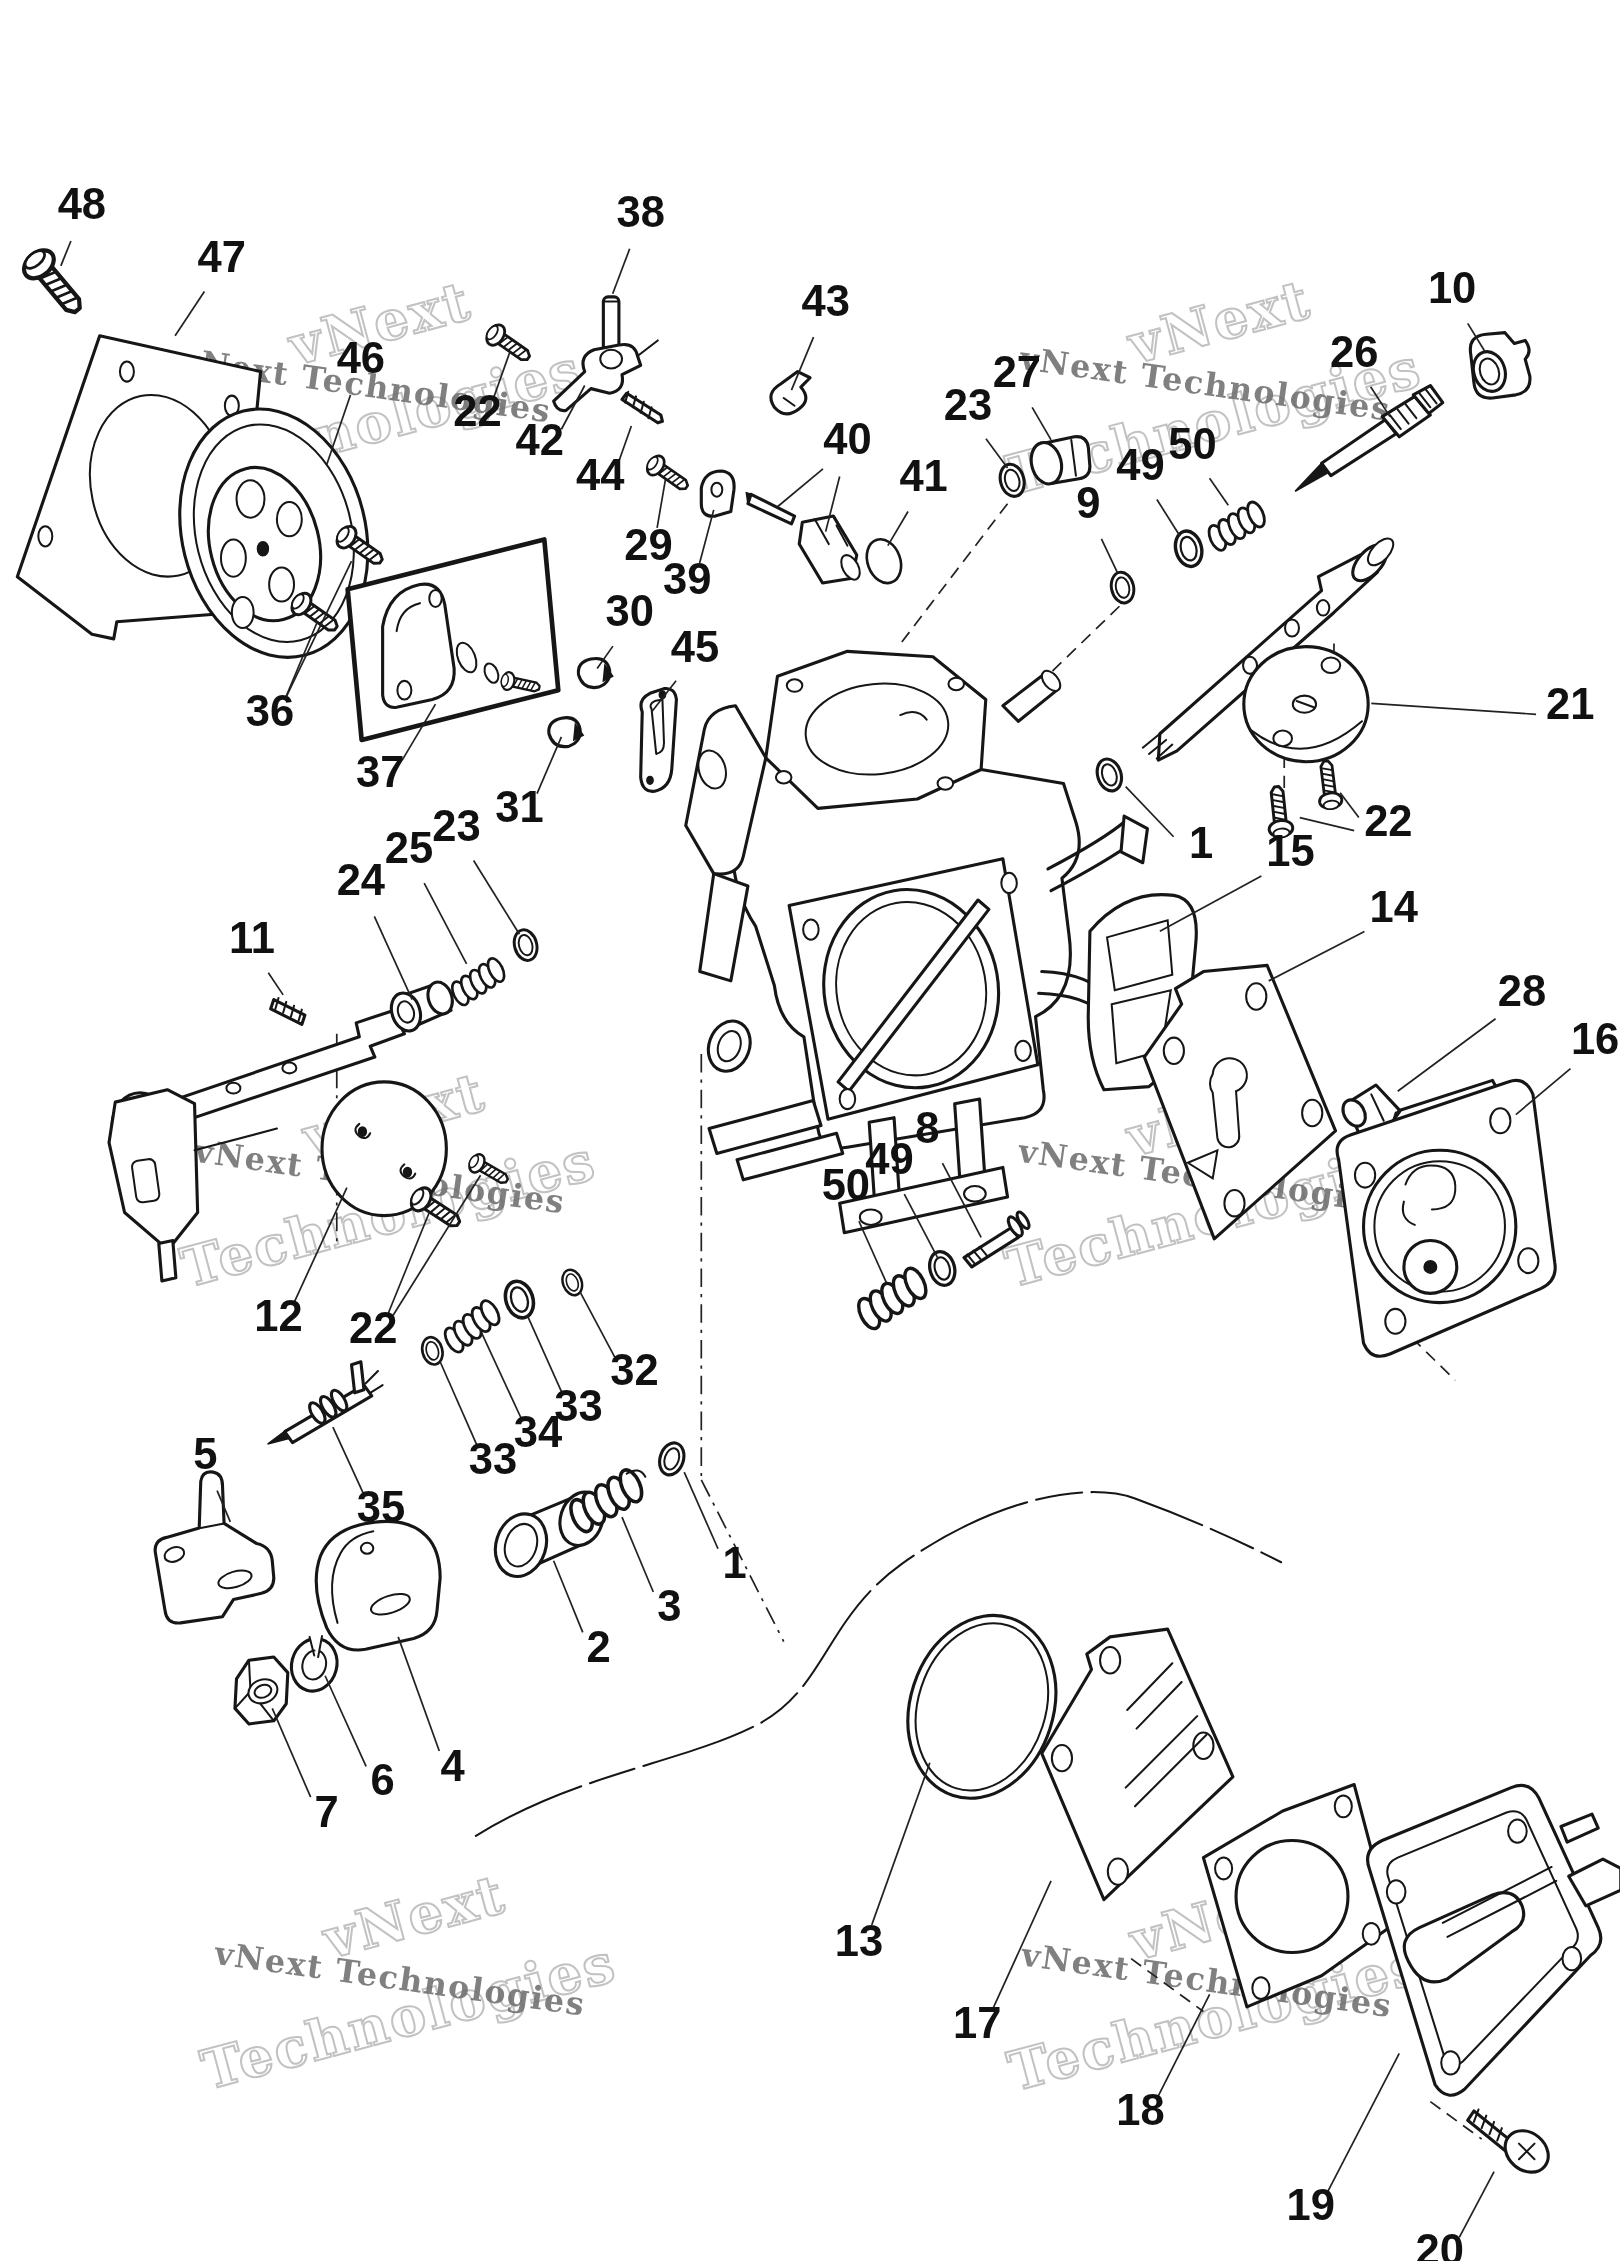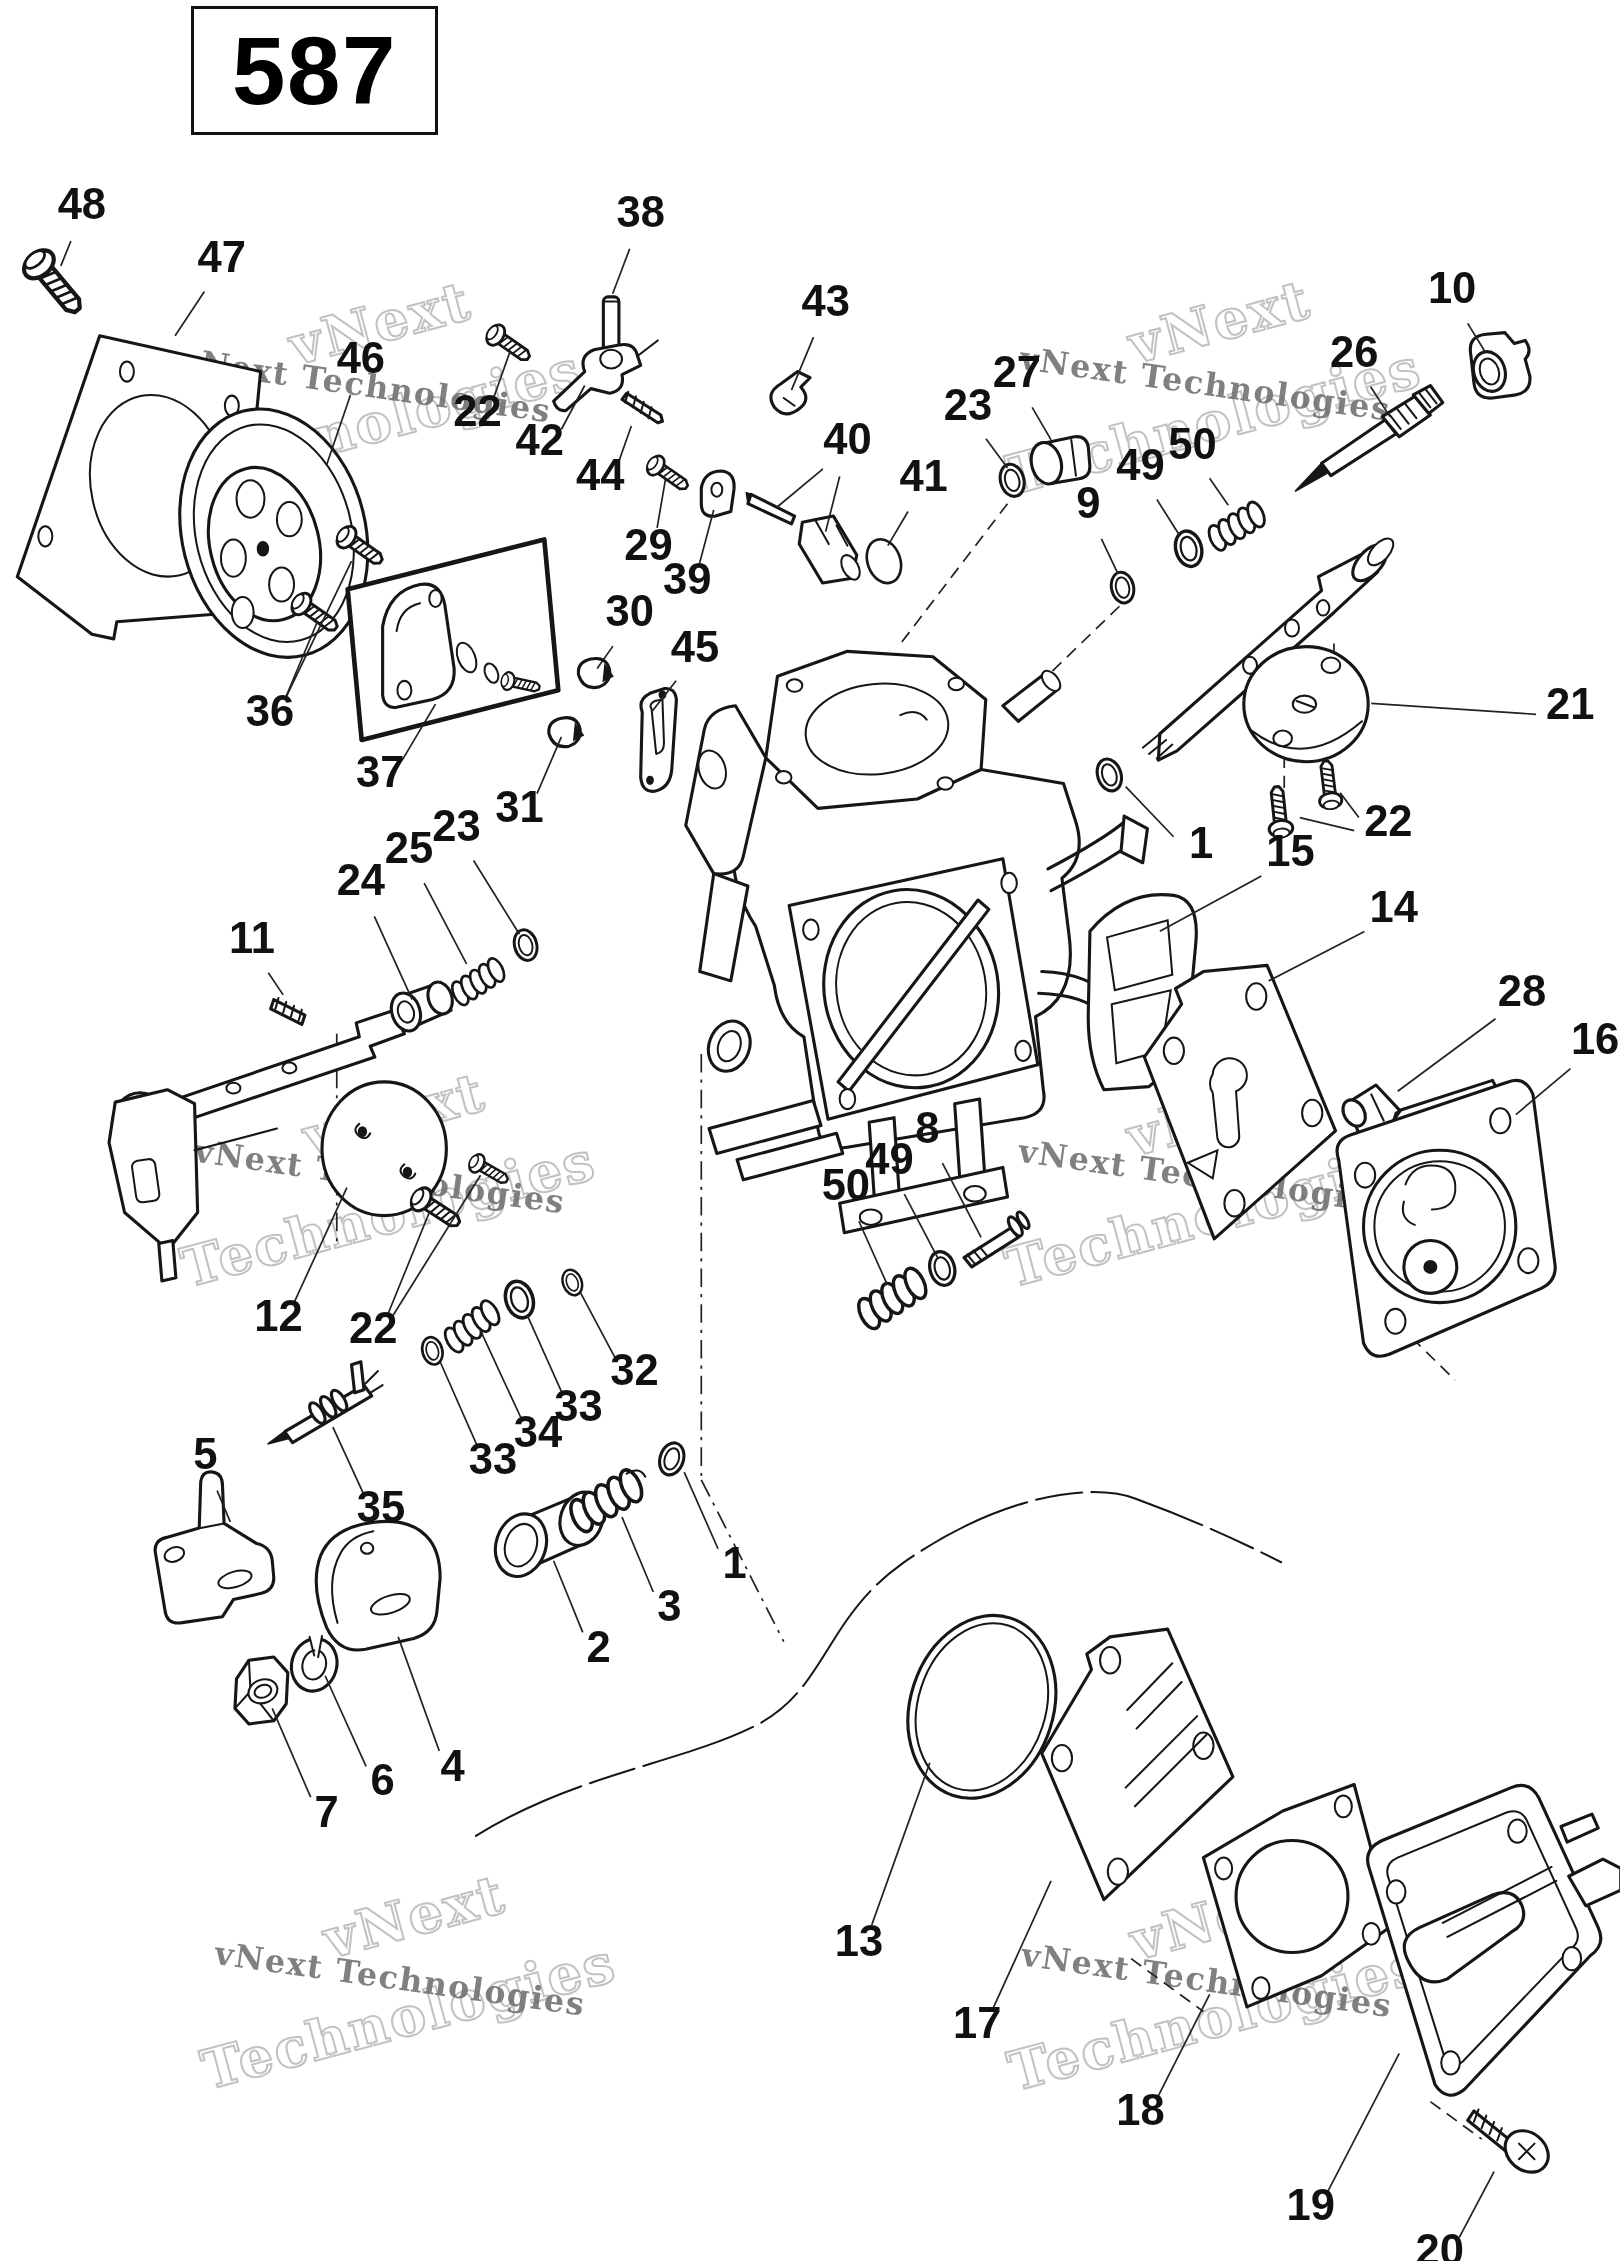--- a/index.html
+++ b/index.html
@@ -595,17 +595,14 @@
         <text x="1257" y="2622" class="callout-num">17</text>
         <line x1="1489.6752694750685" y1="2697.1486629818273" x2="1556" y2="2566" class="leader"></line>
         <text x="1467" y="2734" class="callout-num">18</text>
         <line x1="1708.2917922256604" y1="2818.9621457527887" x2="1800" y2="2642" class="leader"></line>
         <text x="1686" y="2856" class="callout-num">19</text>
         <line x1="1877.2323431519865" y1="2878.5076508613147" x2="1922" y2="2794" class="leader"></line>
         <text x="1852" y="2914" class="callout-num">20</text>
       </g>
   </svg>
 
-  <div class="titlebox">
-    <span>587</span>
-  </div>
 </div>
 
 
 </body></html>

